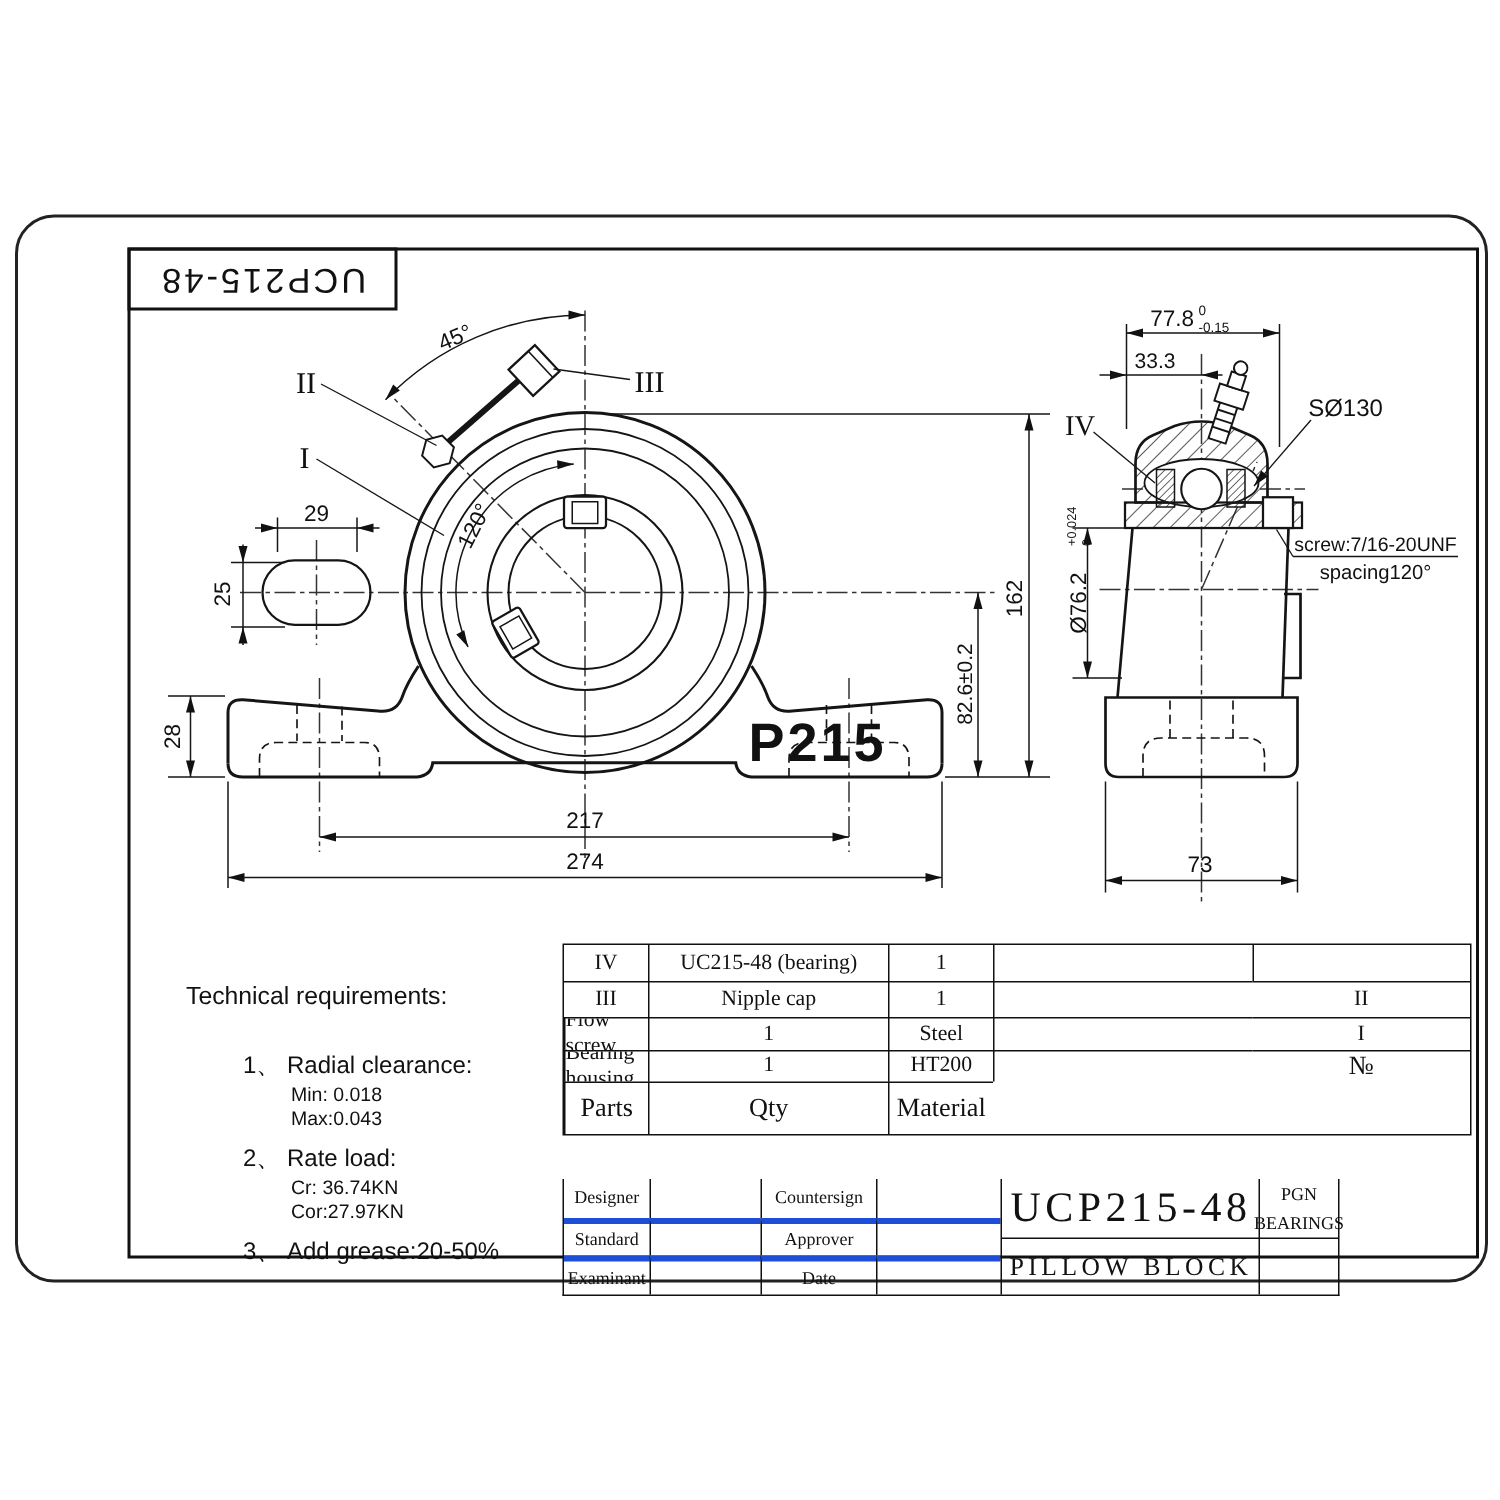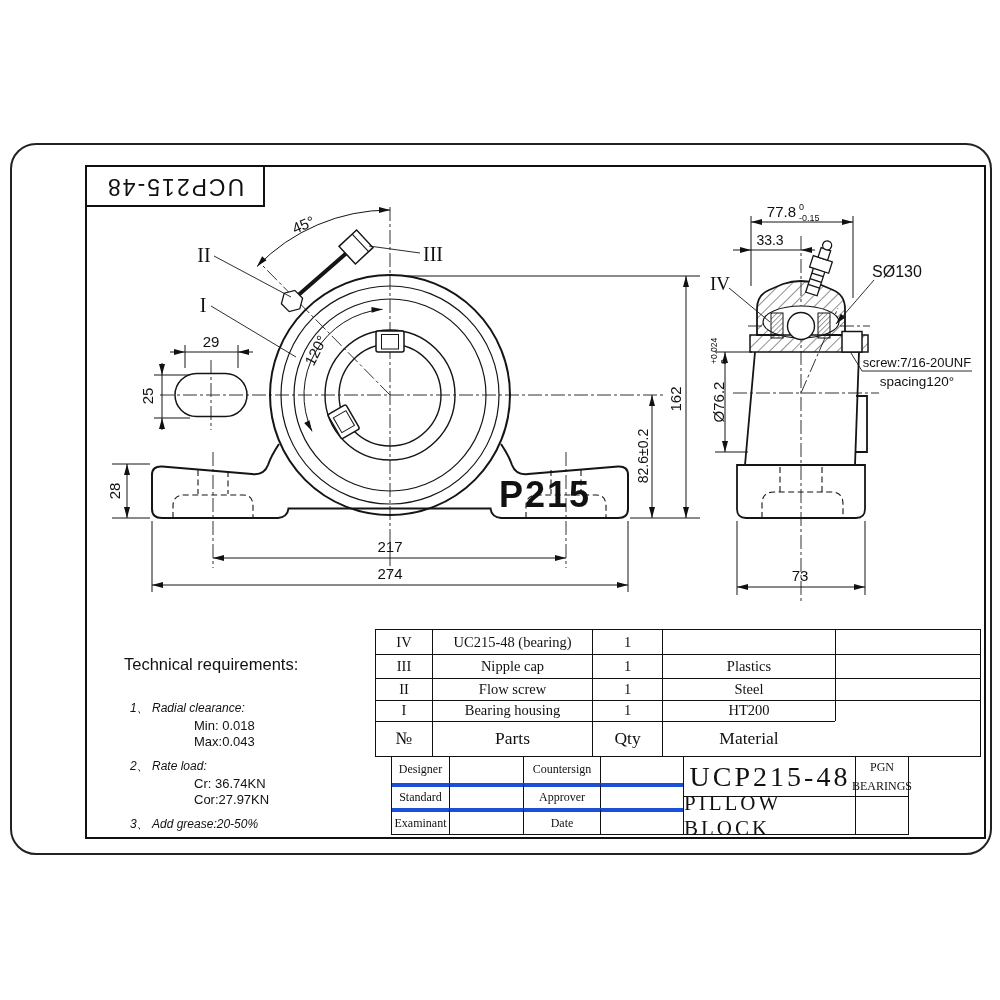--- a/index.html
+++ b/index.html
@@ -7,37 +7,37 @@
   .outer-border{position:absolute;left:10px;top:143px;width:978px;height:708px;border:2px solid #222;border-radius:26px;}
   .frame{position:absolute;left:85px;top:165px;width:897px;height:670px;border:2px solid #111;}
   .tbox{position:absolute;left:85px;top:165px;width:176px;height:38px;border:2px solid #111;display:flex;align-items:center;justify-content:center;}
   .tbox span{transform:rotate(180deg);font-size:23px;letter-spacing:2px;font-family:"Liberation Sans",sans-serif;}
   svg{position:absolute;left:0;top:0;}
   text{font-family:"Liberation Sans",sans-serif;fill:#111;}
   .rn{font-family:"Liberation Serif",serif;}
   
   .techreq{position:absolute;left:118px;top:655px;width:230px;}
   .techreq .tr-title{font-size:16.5px;margin-bottom:26px;margin-left:6px;}
-  .techreq .tr-item{font-size:12px;margin-left:12px;margin-top:9px;font-style:italic;}
+  .techreq .tr-item{font-size:16px;margin-left:44px;margin-top:9px;}
   .techreq .tr-sub{font-size:13px;margin-left:76px;margin-top:1px;}
   
   .ptable{position:absolute;left:375px;top:629px;width:606px;height:128px;border:1.5px solid #111;box-sizing:border-box;display:grid;grid-template-columns:56px 160px 70px 173px 1fr;grid-template-rows:24px 23.5px 22.5px 20.5px 1fr;font-family:"Liberation Serif",serif;}
   .ptable .cell{display:flex;align-items:center;justify-content:center;border-left:1px solid #111;border-top:1px solid #111;font-size:14.5px;overflow:hidden;}
   .ptable .c0{border-left:none}.ptable .r0{border-top:none}
   .ptable .hdr{font-size:17.5px;}
-  .tblock{position:absolute;left:375px;top:757px;width:518px;height:78px;border:1.5px solid #111;border-top:none;box-sizing:border-box;font-family:"Liberation Serif",serif;margin-left:16px;}
+  .tblock{position:absolute;left:375px;top:786px;width:518px;height:78px;border:1.5px solid #111;border-top:none;box-sizing:border-box;font-family:"Liberation Serif",serif;}
   .tb-left{position:absolute;left:0;top:0;width:291px;height:100%;display:grid;grid-template-columns:57px 74px 77px 1fr;grid-template-rows:1fr 1fr 1fr;}
   .tb-left .cell{display:flex;align-items:center;justify-content:center;border-left:1px solid #111;border-top:4px solid #1d4ed8;font-size:12px;}
   .tb-left .c0{border-left:none}.tb-left .r0{border-top:none}
   .tb-mid{position:absolute;left:291px;top:0;width:172px;height:100%;border-left:1px solid #111;}
   .tb-right{position:absolute;left:463px;top:0;right:0;height:100%;border-left:1px solid #111;}
   .tb-cellA{height:40px;display:flex;align-items:center;justify-content:center;border-bottom:1px solid #111;box-sizing:border-box;}
   .tb-cellB{height:38px;display:flex;align-items:center;justify-content:center;flex-direction:column;box-sizing:border-box;}
   .partnum{font-size:28px;letter-spacing:3px;}
-  .product{font-size:21px;letter-spacing:3px;}
+  .product{font-size:17px;letter-spacing:3px;}
   .company{font-size:12px;line-height:19px;text-align:center;}
   .note{font-size:12.5px;}
 </style>
 </head>
 <body>
 
 <div class="sheet">
   <div class="outer-border"></div>
   <div class="frame"></div>
 
@@ -301,21 +301,20 @@
   <div class="ptable">
     <div class="cell c0 r0 rn">IV</div>
     <div class="cell r0">UC215-48 (bearing)</div>
     <div class="cell r0">1</div>
     <div class="cell r0"></div>
     <div class="cell r0"></div>
 
     <div class="cell c0 rn">III</div>
     <div class="cell">Nipple cap</div>
     <div class="cell">1</div>
-    <div class="cell">Plastics</div>
     <div class="cell"></div>
 
     <div class="cell c0 rn">II</div>
     <div class="cell">Flow screw</div>
     <div class="cell">1</div>
     <div class="cell">Steel</div>
     <div class="cell"></div>
 
     <div class="cell c0 rn">I</div>
     <div class="cell">Bearing housing</div>

